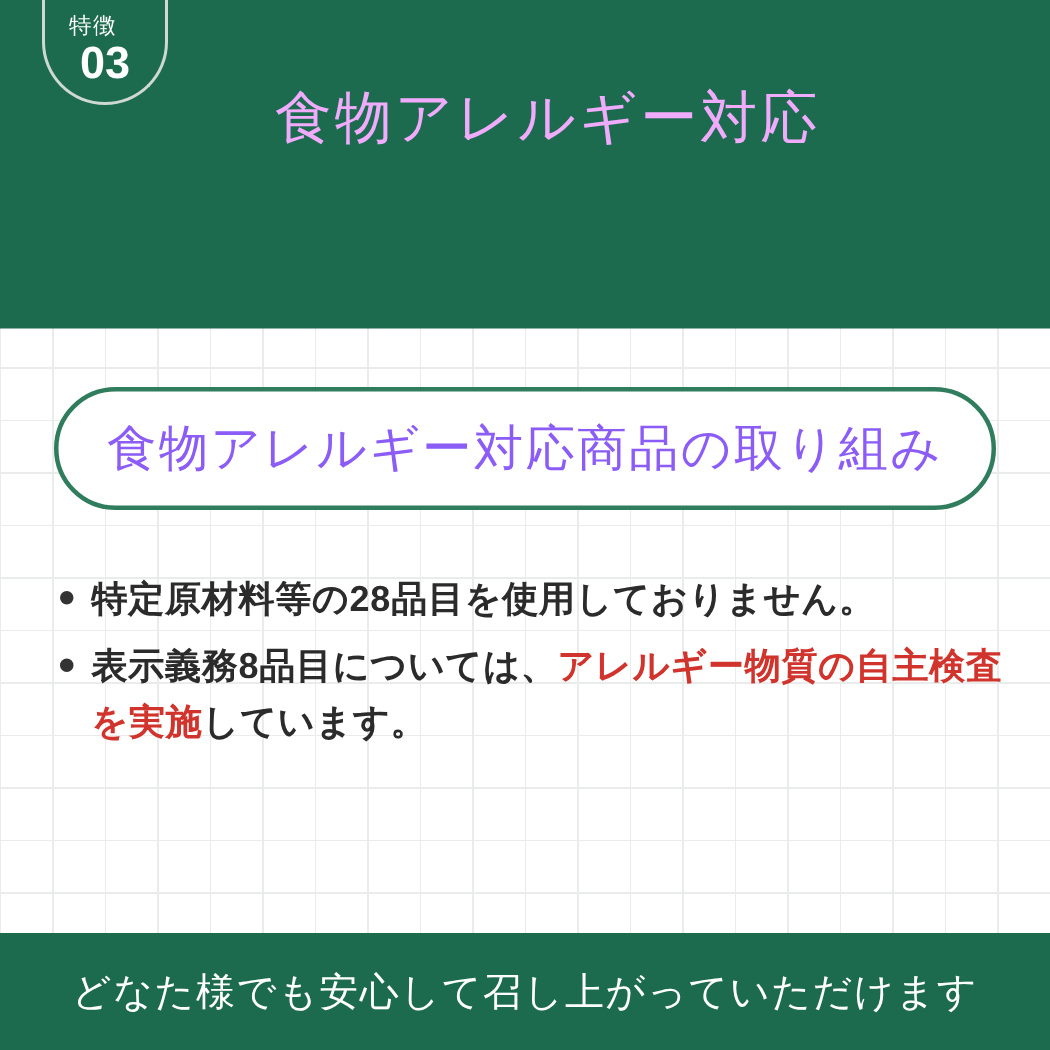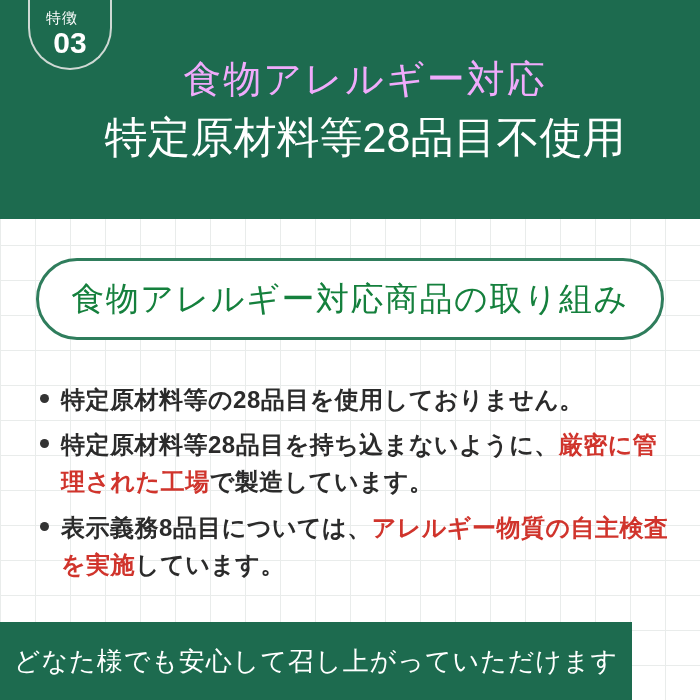--- a/index.html
+++ b/index.html
@@ -103,21 +103,21 @@
     height: 100%;
     border: 3px solid #2f7d5c;
     border-radius: 41px;
     box-sizing: border-box;
     background: #ffffff;
     display: flex;
     align-items: center;
     justify-content: center;
   }
   .pill-text {
-    color: #15803d;
+    color: #8b5cf6;
     font-size: 33px;
     letter-spacing: 1.5px;
     white-space: nowrap;
   }
 
   
   .bullets {
     position: absolute;
     left: 40px;
     top: 381px;
@@ -145,21 +145,21 @@
   }
   .hl {
     color: #d0342c;
   }
 
   
   .footer {
     position: absolute;
     left: 0;
     bottom: 0;
-    width: 632px;
+    width: 700px;
     height: 78px;
     background: #1d6b4f;
     display: flex;
     align-items: center;
     justify-content: center;
   }
   .footer-text {
     color: #ffffff;
     font-size: 26px;
     letter-spacing: 1px;
@@ -171,41 +171,36 @@
 
 <div class="page">
 
   <div class="header">
     <div class="badge">
       <div class="badge-label">特徴</div>
       <div class="badge-num">03</div>
     </div>
     <div class="header-lines">
       <div class="header-line1">食物アレルギー対応</div>
-      <div class="header-line2">特定原材料等28品目不使用</div>
     </div>
   </div>
 
   <div class="pill-wrap">
     <div class="pill">
       <div class="pill-text">食物アレルギー対応商品の取り組み</div>
     </div>
   </div>
 
   <div class="bullets">
       <div class="bullet-item">
         <span class="bullet-dot"></span>
         <div class="bullet-text"><span>特定原材料等の28品目を使用しておりません。</span></div>
       </div>
       <div class="bullet-item">
         <span class="bullet-dot"></span>
-        <div class="bullet-text"><span>特定原材料等28品目を持ち込まないように、</span><span class="hl" style="color: rgb(208, 52, 44);">厳密に管理された工場</span><span>で製造しています。</span></div>
-      </div>
-      <div class="bullet-item">
-        <span class="bullet-dot"></span>
         <div class="bullet-text"><span>表示義務8品目については、</span><span class="hl" style="color: rgb(208, 52, 44);">アレルギー物質の自主検査を実施</span><span>しています。</span></div>
       </div>
     </div>
 
   <div class="footer">
     <div class="footer-text">どなた様でも安心して召し上がっていただけます</div>
   </div>
 
 </div>
 

